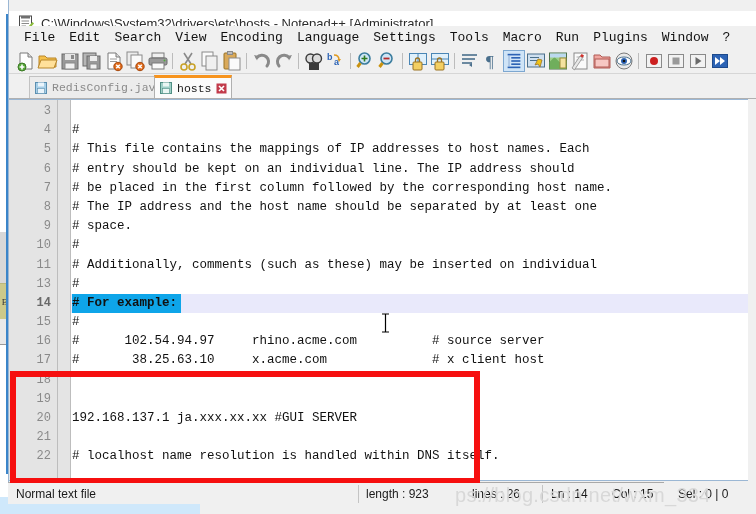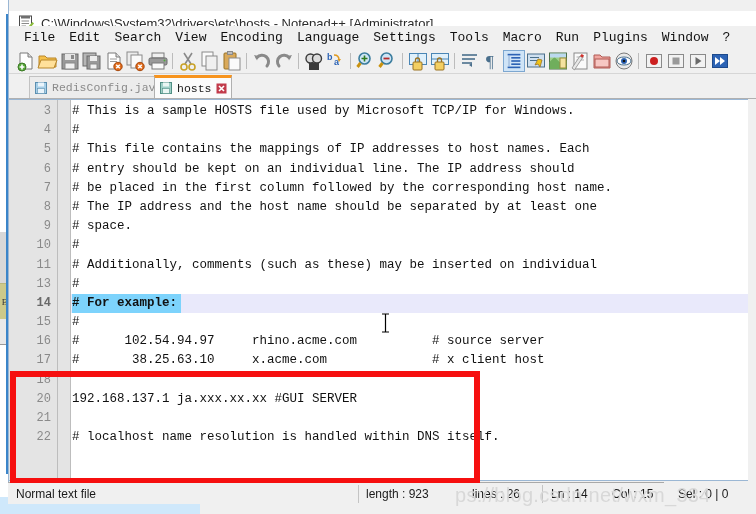--- a/index.html
+++ b/index.html
@@ -60,21 +60,21 @@
   .tabbar-underline{position:absolute;left:0;top:98px;width:748px;height:1px;background:#b0b0b0;}
 
   
   .editor{position:absolute;left:8px;top:99px;width:740px;height:382px;background:#ffffff;
           border:1px solid #9bb7d4;border-right:none;box-sizing:border-box;overflow:hidden;}
   .ed-linebg{position:absolute;left:0;top:0;width:48px;height:100%;background:#e4e4e4;}
   .ed-fold{position:absolute;left:48px;top:0;width:14px;height:100%;background:#e4e4e4;
            border-left:1px solid #bdbdbd;border-right:1px solid #bdbdbd;box-sizing:border-box;}
   .ed-rows{position:absolute;left:0;top:2px;width:100%;}
   .row{height:19.2px;line-height:19.2px;position:relative;white-space:pre;}
-  .row.cur .rowtext{background:#7dd3fc;}
+  .row.cur .rowtext{background:#0ea5e9;}
   .row.cur{background:transparent;font-weight:bold;}
   .row .ln{position:absolute;left:0;top:0;width:42px;text-align:right;
            font-family:"Liberation Mono","DejaVu Sans Mono",monospace;font-size:12px;color:#8a8a8a;}
   .row.cur .ln{color:#6a6a6a;}
   .row .rowtext{position:absolute;left:63px;top:0;
            font-family:"Liberation Mono","DejaVu Sans Mono",monospace;font-size:12.5px;color:#111;
            padding-right:4px;}
 
   
   .curline-hl{position:absolute;left:62px;top:0;right:0;height:19.2px;background:#e9e9fb;}
@@ -371,35 +371,36 @@
       </div>
     </div>
     <div class="tabbar-underline"></div>
 
   </div>
 
   <div class="editor">
     <div class="ed-linebg"></div>
     <div class="ed-fold"></div>
     <div class="ed-rows" id="rows">
-        <div class="row"><span class="ln">3</span><span class="rowtext"># This is a sample HOSTS file used by Microsoft TCP/IP for Windows.</span></div>
+        <div class="row"><span class="ln">3</span></div>
         <div class="row"><span class="ln">4</span><span class="rowtext">#</span></div>
         <div class="row"><span class="ln">5</span><span class="rowtext"># This file contains the mappings of IP addresses to host names. Each</span></div>
         <div class="row"><span class="ln">6</span><span class="rowtext"># entry should be kept on an individual line. The IP address should</span></div>
         <div class="row"><span class="ln">7</span><span class="rowtext"># be placed in the first column followed by the corresponding host name.</span></div>
         <div class="row"><span class="ln">8</span><span class="rowtext"># The IP address and the host name should be separated by at least one</span></div>
         <div class="row"><span class="ln">9</span><span class="rowtext"># space.</span></div>
         <div class="row"><span class="ln">10</span><span class="rowtext">#</span></div>
         <div class="row"><span class="ln">11</span><span class="rowtext"># Additionally, comments (such as these) may be inserted on individual</span></div>
         <div class="row"><span class="ln">13</span><span class="rowtext">#</span></div>
         <div class="row cur"><div class="curline-hl"></div><span class="ln">14</span><span class="rowtext"># For example:</span></div>
         <div class="row"><span class="ln">15</span><span class="rowtext">#</span></div>
         <div class="row"><span class="ln">16</span><span class="rowtext">#      102.54.94.97     rhino.acme.com          # source server</span></div>
         <div class="row"><span class="ln">17</span><span class="rowtext">#       38.25.63.10     x.acme.com              # x client host</span></div>
         <div class="row"><span class="ln">18</span><span class="rowtext"></span></div>
+        <div class="row"><span class="ln">19</span><span class="rowtext"></span></div>
         <div class="row"><span class="ln">20</span><span class="rowtext">192.168.137.1 ja.xxx.xx.xx #GUI SERVER</span></div>
         <div class="row"><span class="ln">21</span><span class="rowtext"></span></div>
         <div class="row"><span class="ln">22</span><span class="rowtext"># localhost name resolution is handled within DNS itself.</span></div>
       </div>
   </div>
 
   <span class="ibeam">
     <svg width="9" height="20" viewBox="0 0 9 20">
       <path d="M1 1 H8 M4.5 1 V19 M1 19 H8" stroke="#000" stroke-width="1.2" fill="none"></path>
     </svg>

